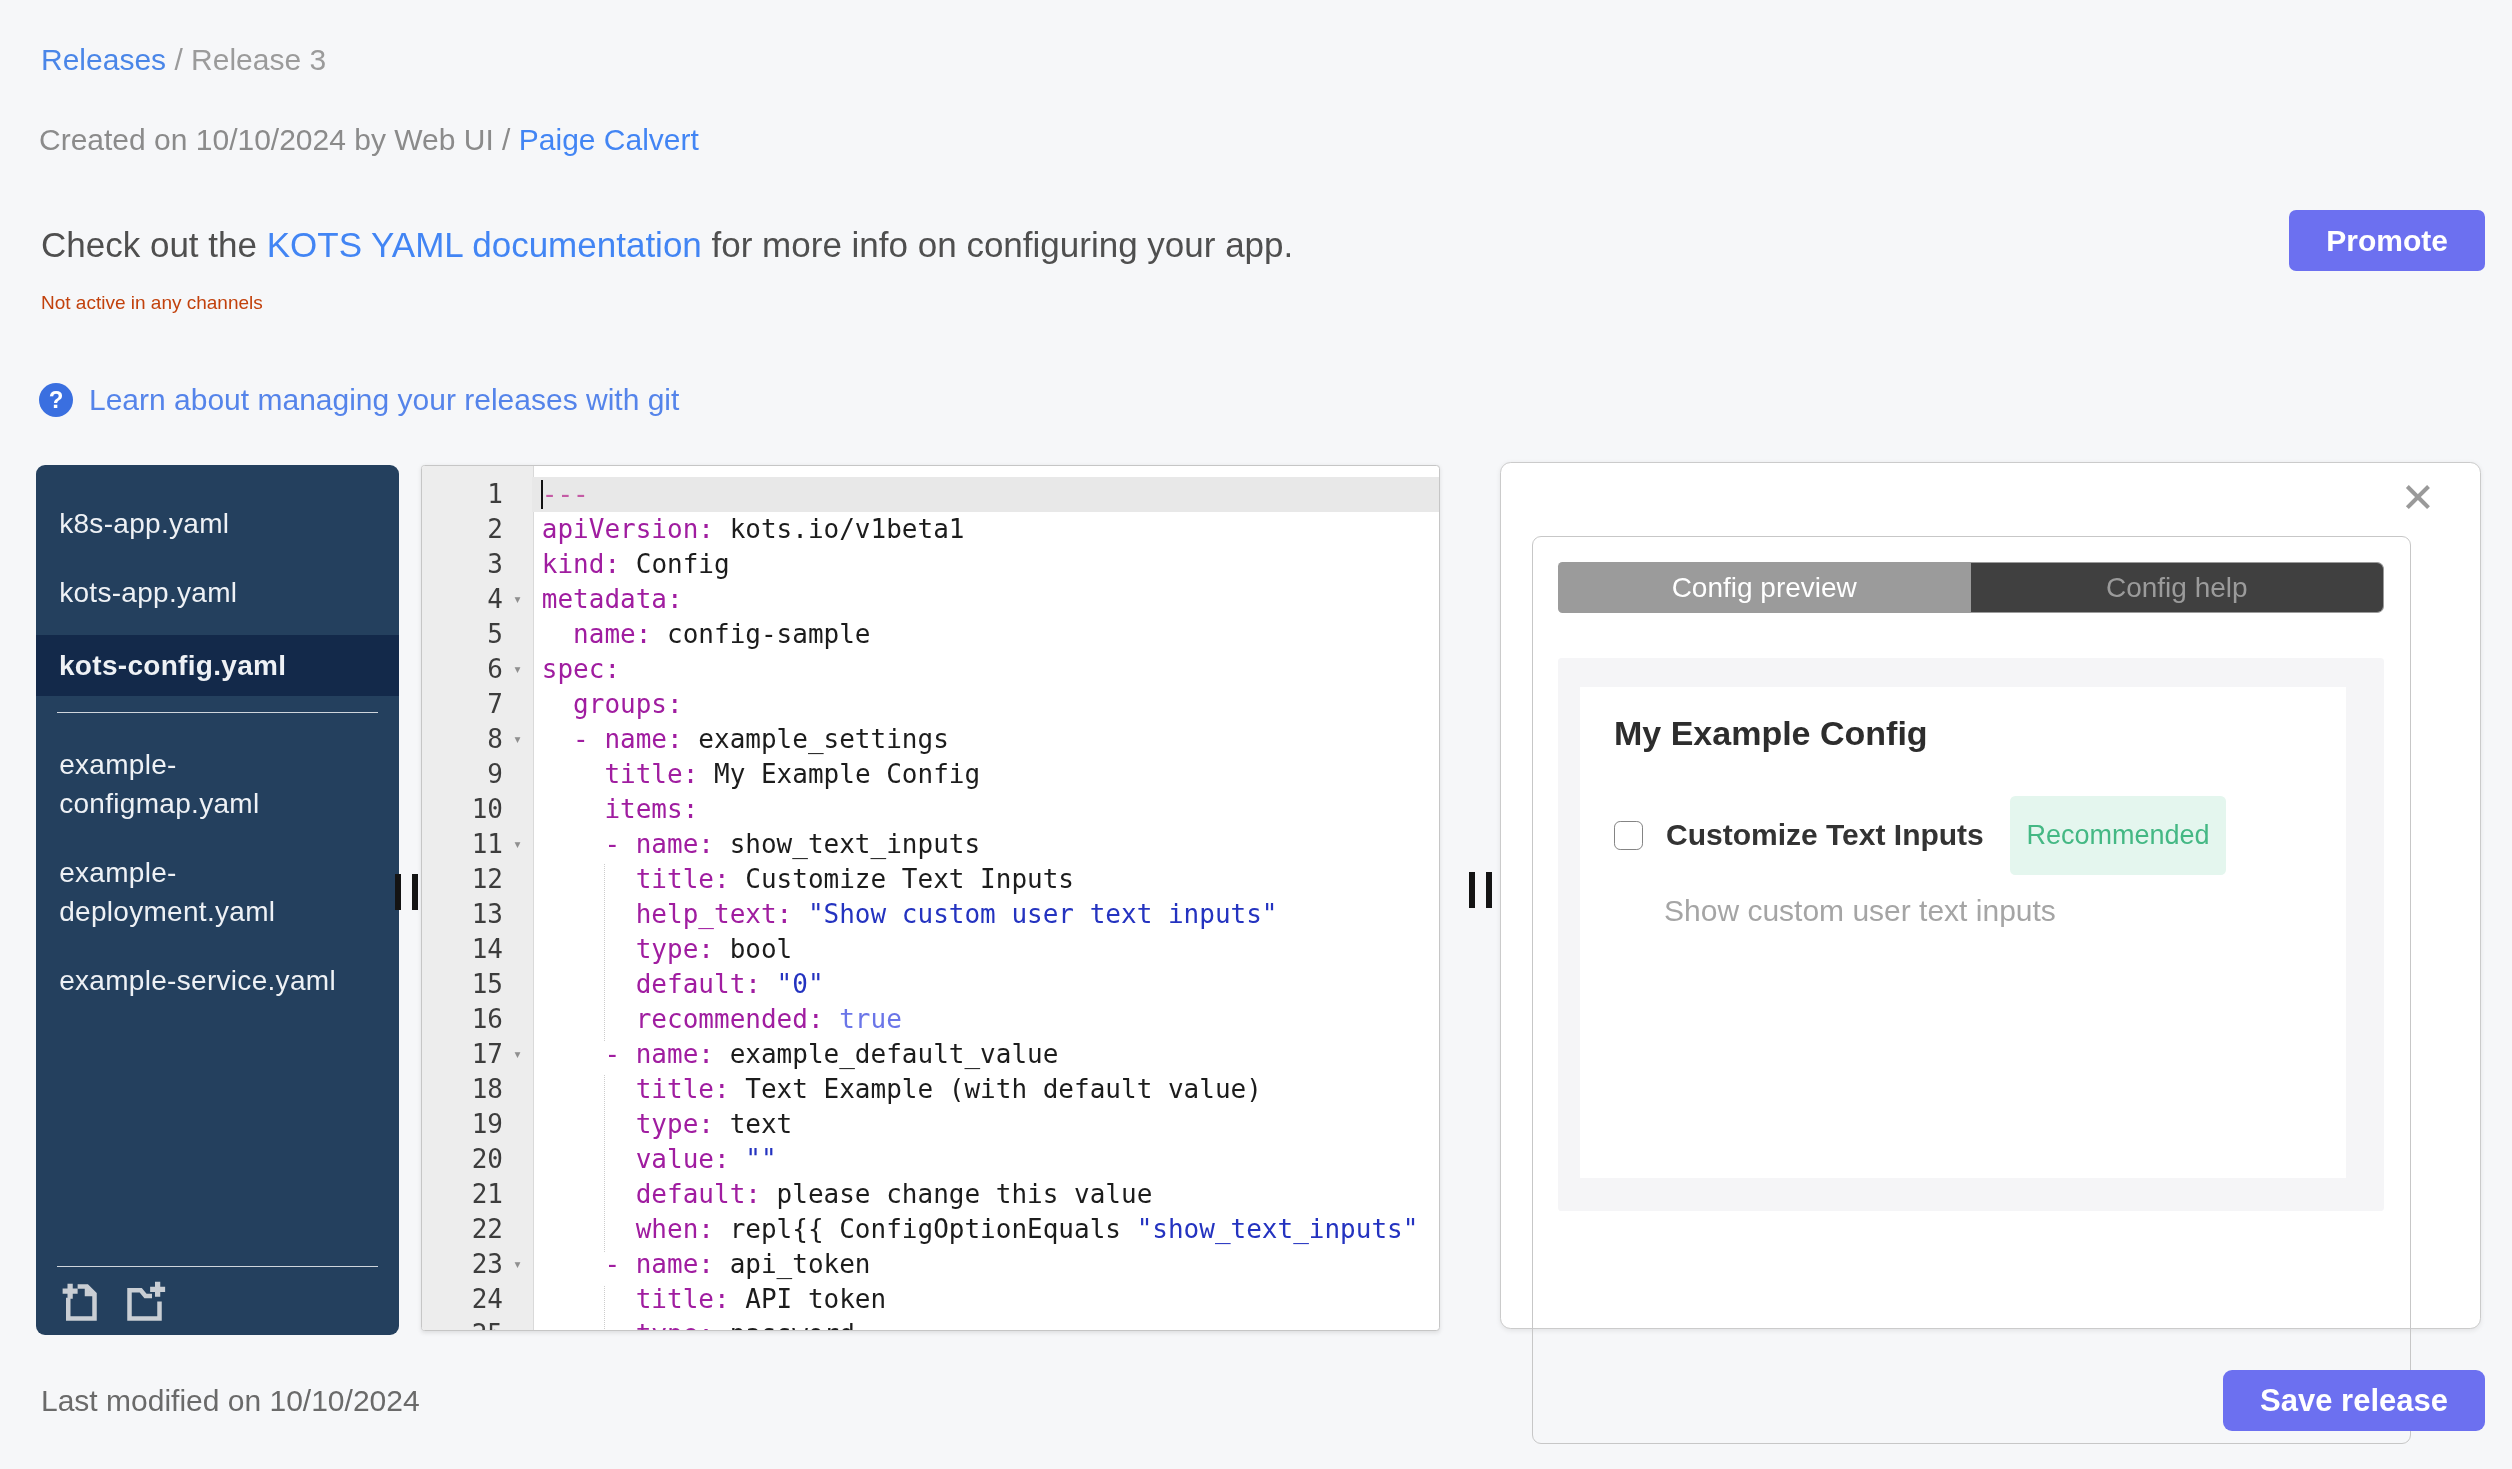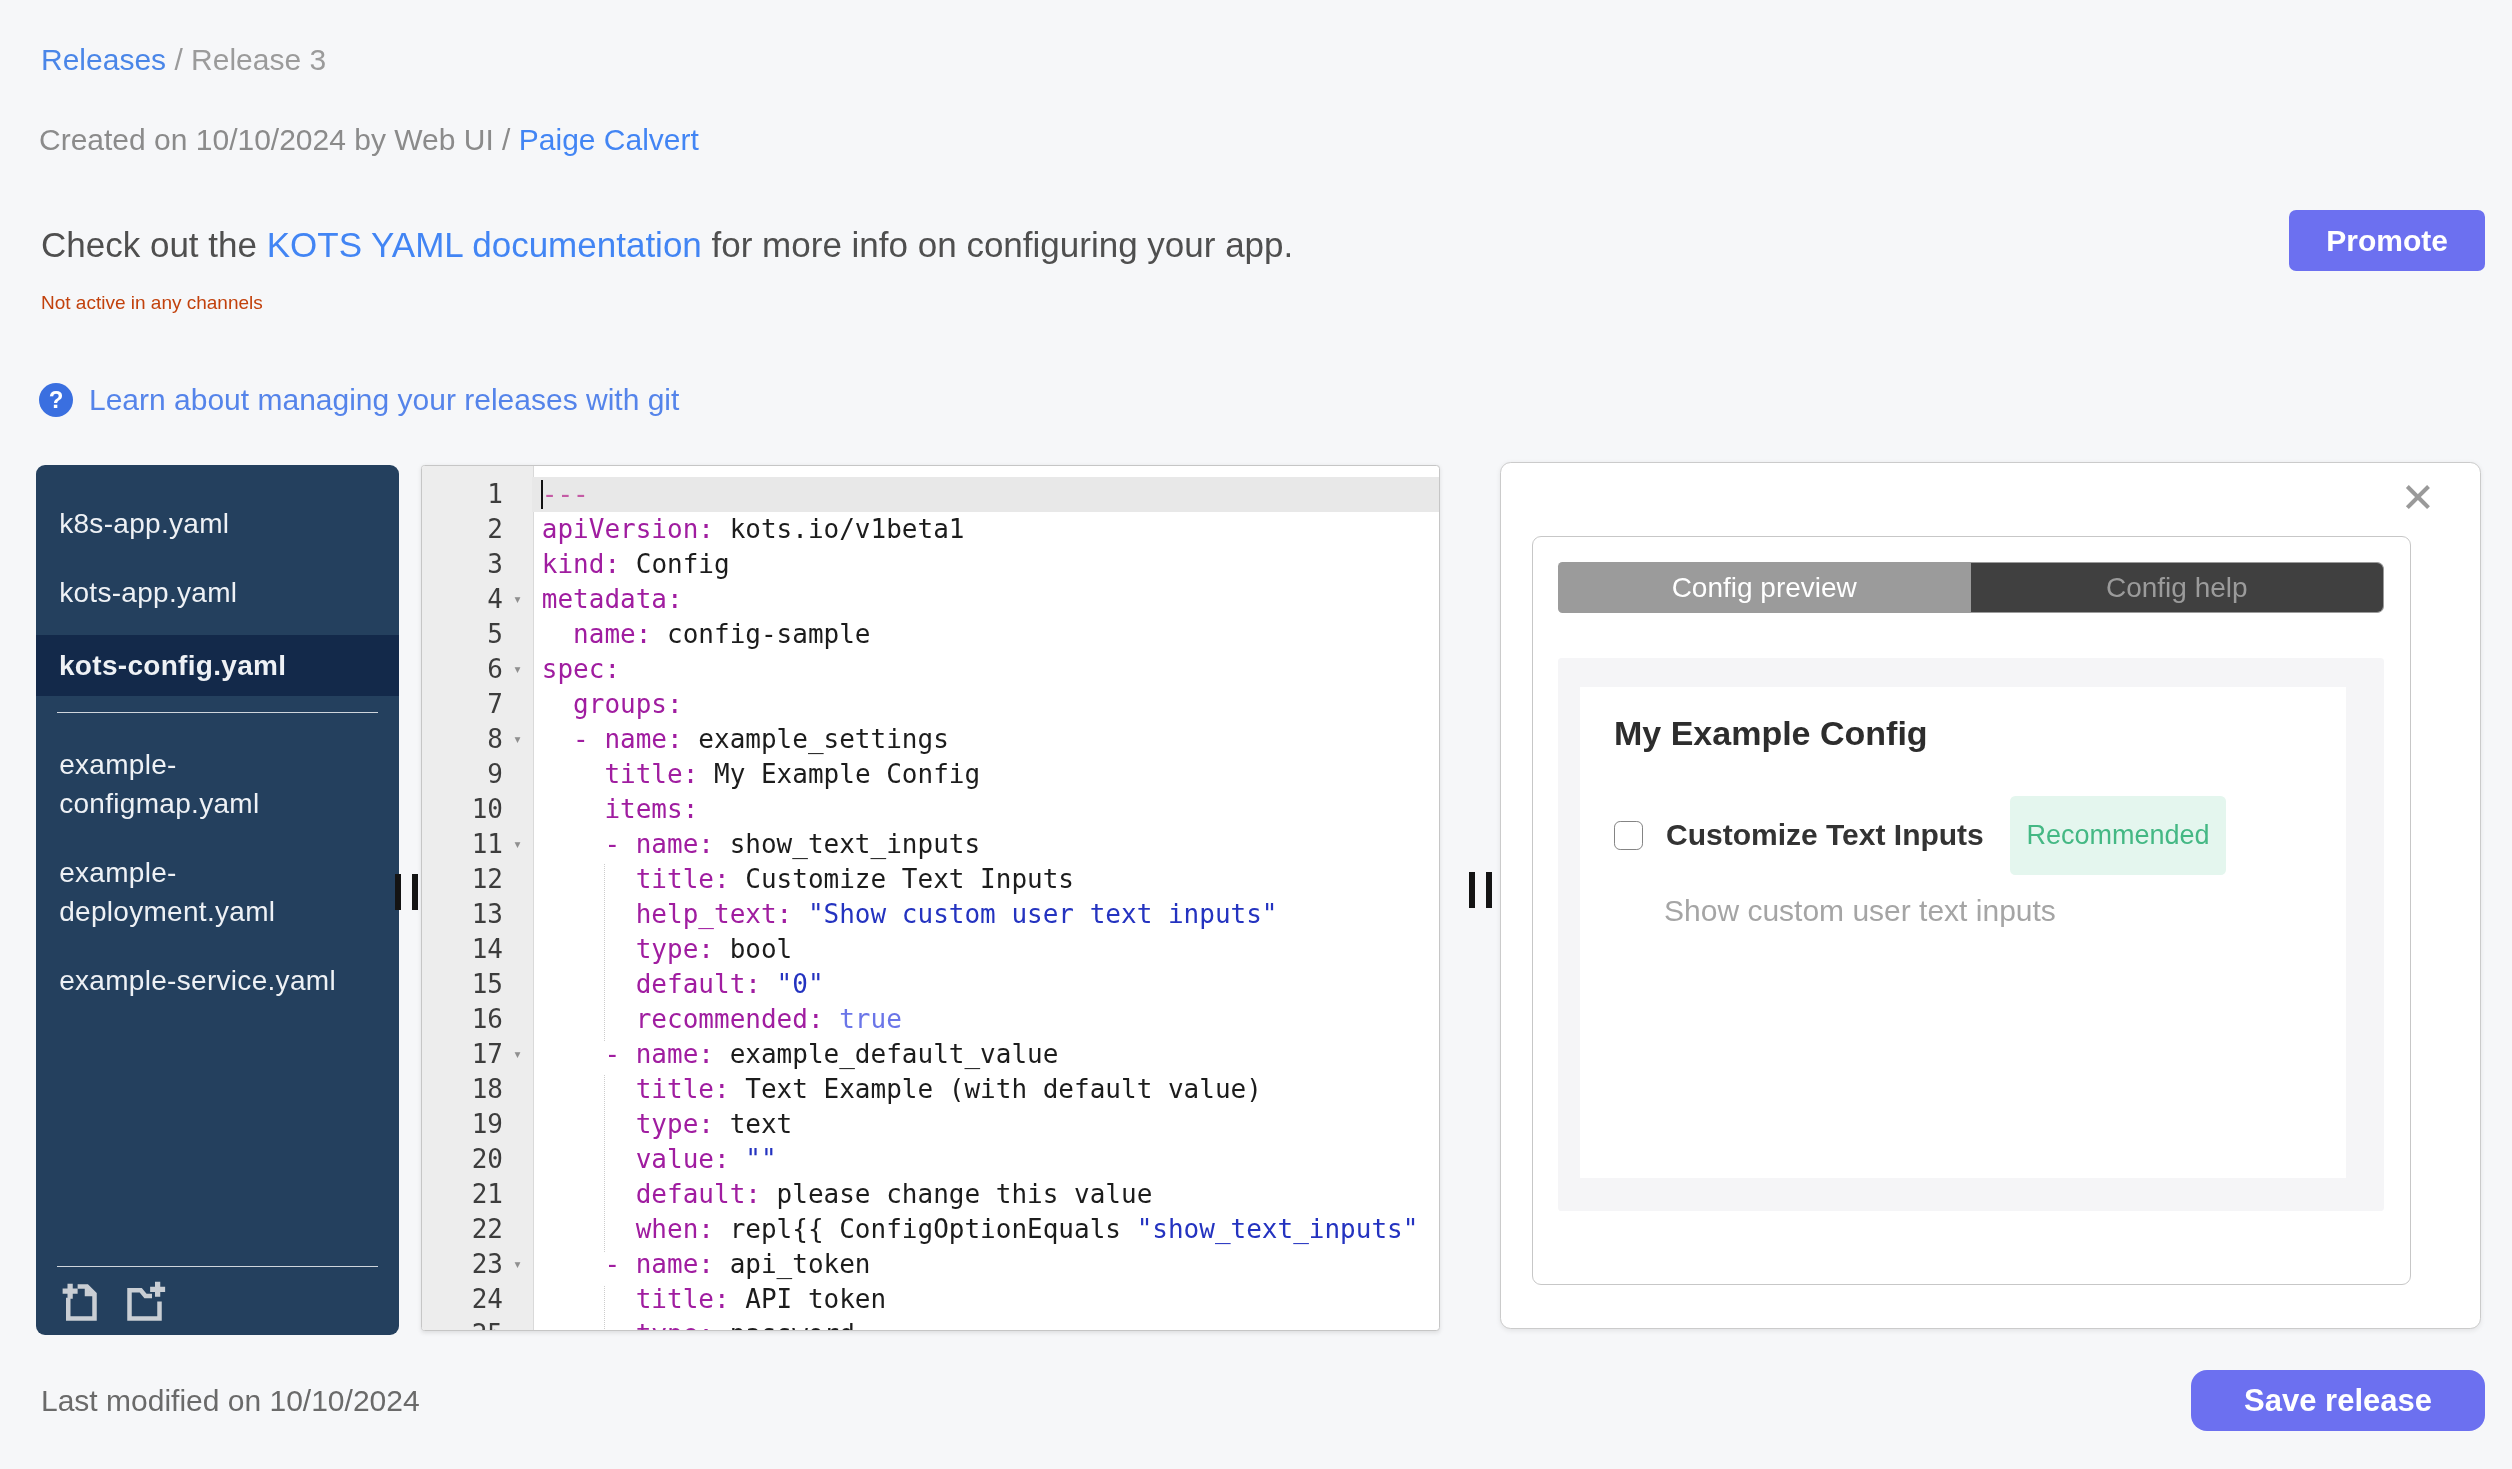--- a/index.html
+++ b/index.html
@@ -55,38 +55,38 @@
   .tk-kw{color:#6a75e8;}
   .tk-val{color:#1c1c1c;}
   .cursor{position:absolute;left:119px;top:14.3px;width:1.8px;height:28.5px;background:#111;}
   .guide{position:absolute;left:182px;width:0;border-left:1.8px dotted #cccccc;}
 
   
   .panel{position:absolute;left:1500px;top:462px;width:981px;height:867px;background:#fff;border:1.8px solid #cbcbcb;
     border-radius:10.7px;box-shadow:0 1.8px 5.3px rgba(0,0,0,.08);box-sizing:border-box;}
   .close-btn{position:absolute;top:14.3px;right:39px;font-size:41px;color:#9a9a9a;background:none;border:none;cursor:pointer;
     font-family:"Liberation Sans",sans-serif;line-height:1;}
-  .inner-box{position:absolute;left:31px;top:73px;width:879px;height:749px;border:1.8px solid #c7c7c7;border-radius:9px;box-sizing:border-box;}
+  .inner-box{position:absolute;left:31px;top:73px;width:879px;height:908px;border:1.8px solid #c7c7c7;border-radius:9px;box-sizing:border-box;}
   .tabs{position:absolute;left:25px;top:25px;width:826px;height:51px;display:flex;}
   .tab{flex:1;display:flex;align-items:center;justify-content:center;font-size:28px;cursor:pointer;box-sizing:border-box;}
   .tab.active{background:#9b9b9b;color:#fff;border-radius:4.5px 0 0 4.5px;}
   .tab.inactive{border:1.8px solid #9b9b9b;border-left:none;border-radius:0 7.1px 7.1px 0;color:#9b9b9b;background:#404040;}
   .preview-area{position:absolute;left:25px;top:121px;width:826px;height:553px;background:#f5f5f7;border-radius:3.6px;}
   .config-card{position:absolute;left:22px;top:28.5px;width:766px;height:491px;background:#fff;box-sizing:border-box;padding:27px 34px;}
   .card-heading{margin:0 0 43px;font-size:34px;font-weight:700;color:#2d2d2d;}
   .opt-row{display:flex;align-items:center;gap:23px;}
   .checkbox{width:27px;height:27px;border:1.8px solid #848484;border-radius:6.2px;background:#fff;flex:none;cursor:pointer;}
   .opt-label{font-size:30px;font-weight:700;color:#333;}
   .rec-badge{font-size:27px;color:#44b884;background:#e4f6ee;padding:24px 16px;border-radius:5.3px;margin-left:3.6px;}
   .opt-help{margin:19.6px 0 0 50px;font-size:30px;color:#a5a5a5;}
 
   
   .last-modified{position:absolute;left:41px;top:1384px;font-size:30px;color:#6a6a6a;}
-  .save-btn{position:absolute;top:1370px;right:27px;height:61px;padding:0 53px;background:#6c70f0;color:#fff;
-    font-family:"Liberation Sans",sans-serif;font-size:31px;font-weight:700;border:none;border-radius:16px;cursor:pointer;}
+  .save-btn{position:absolute;top:1370px;right:27px;height:61px;padding:0 37px;background:#6c70f0;color:#fff;
+    font-family:"Liberation Sans",sans-serif;font-size:31px;font-weight:700;border:none;border-radius:9px;cursor:pointer;}
 </style>
 </head>
 <body>
 
 <div class="page">
 
   <div class="breadcrumb">
     <span class="bc-link">Releases</span><span> / </span><span>Release 3</span>
   </div>
 

